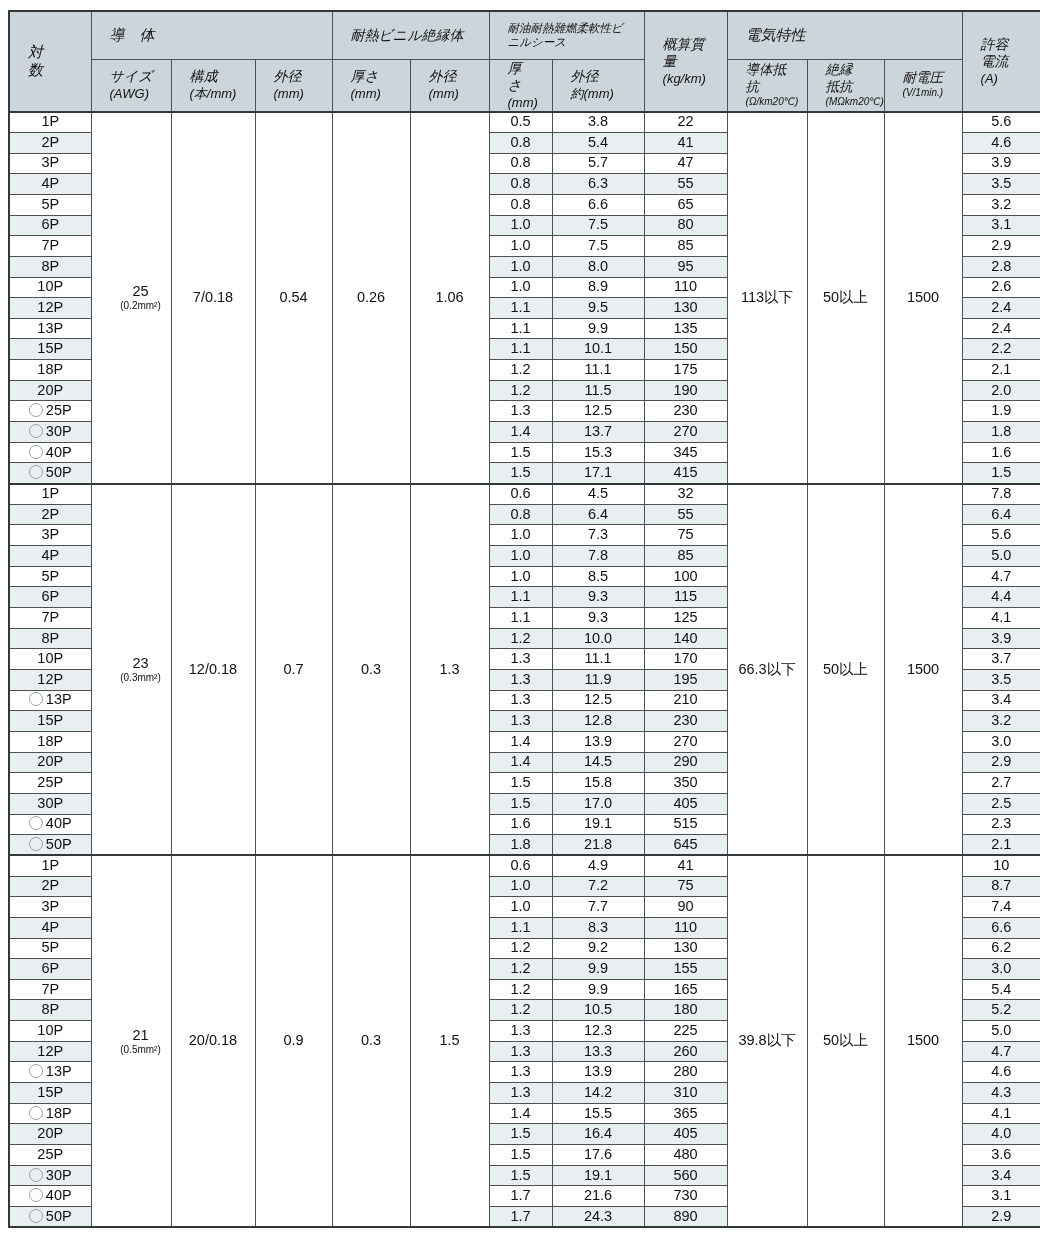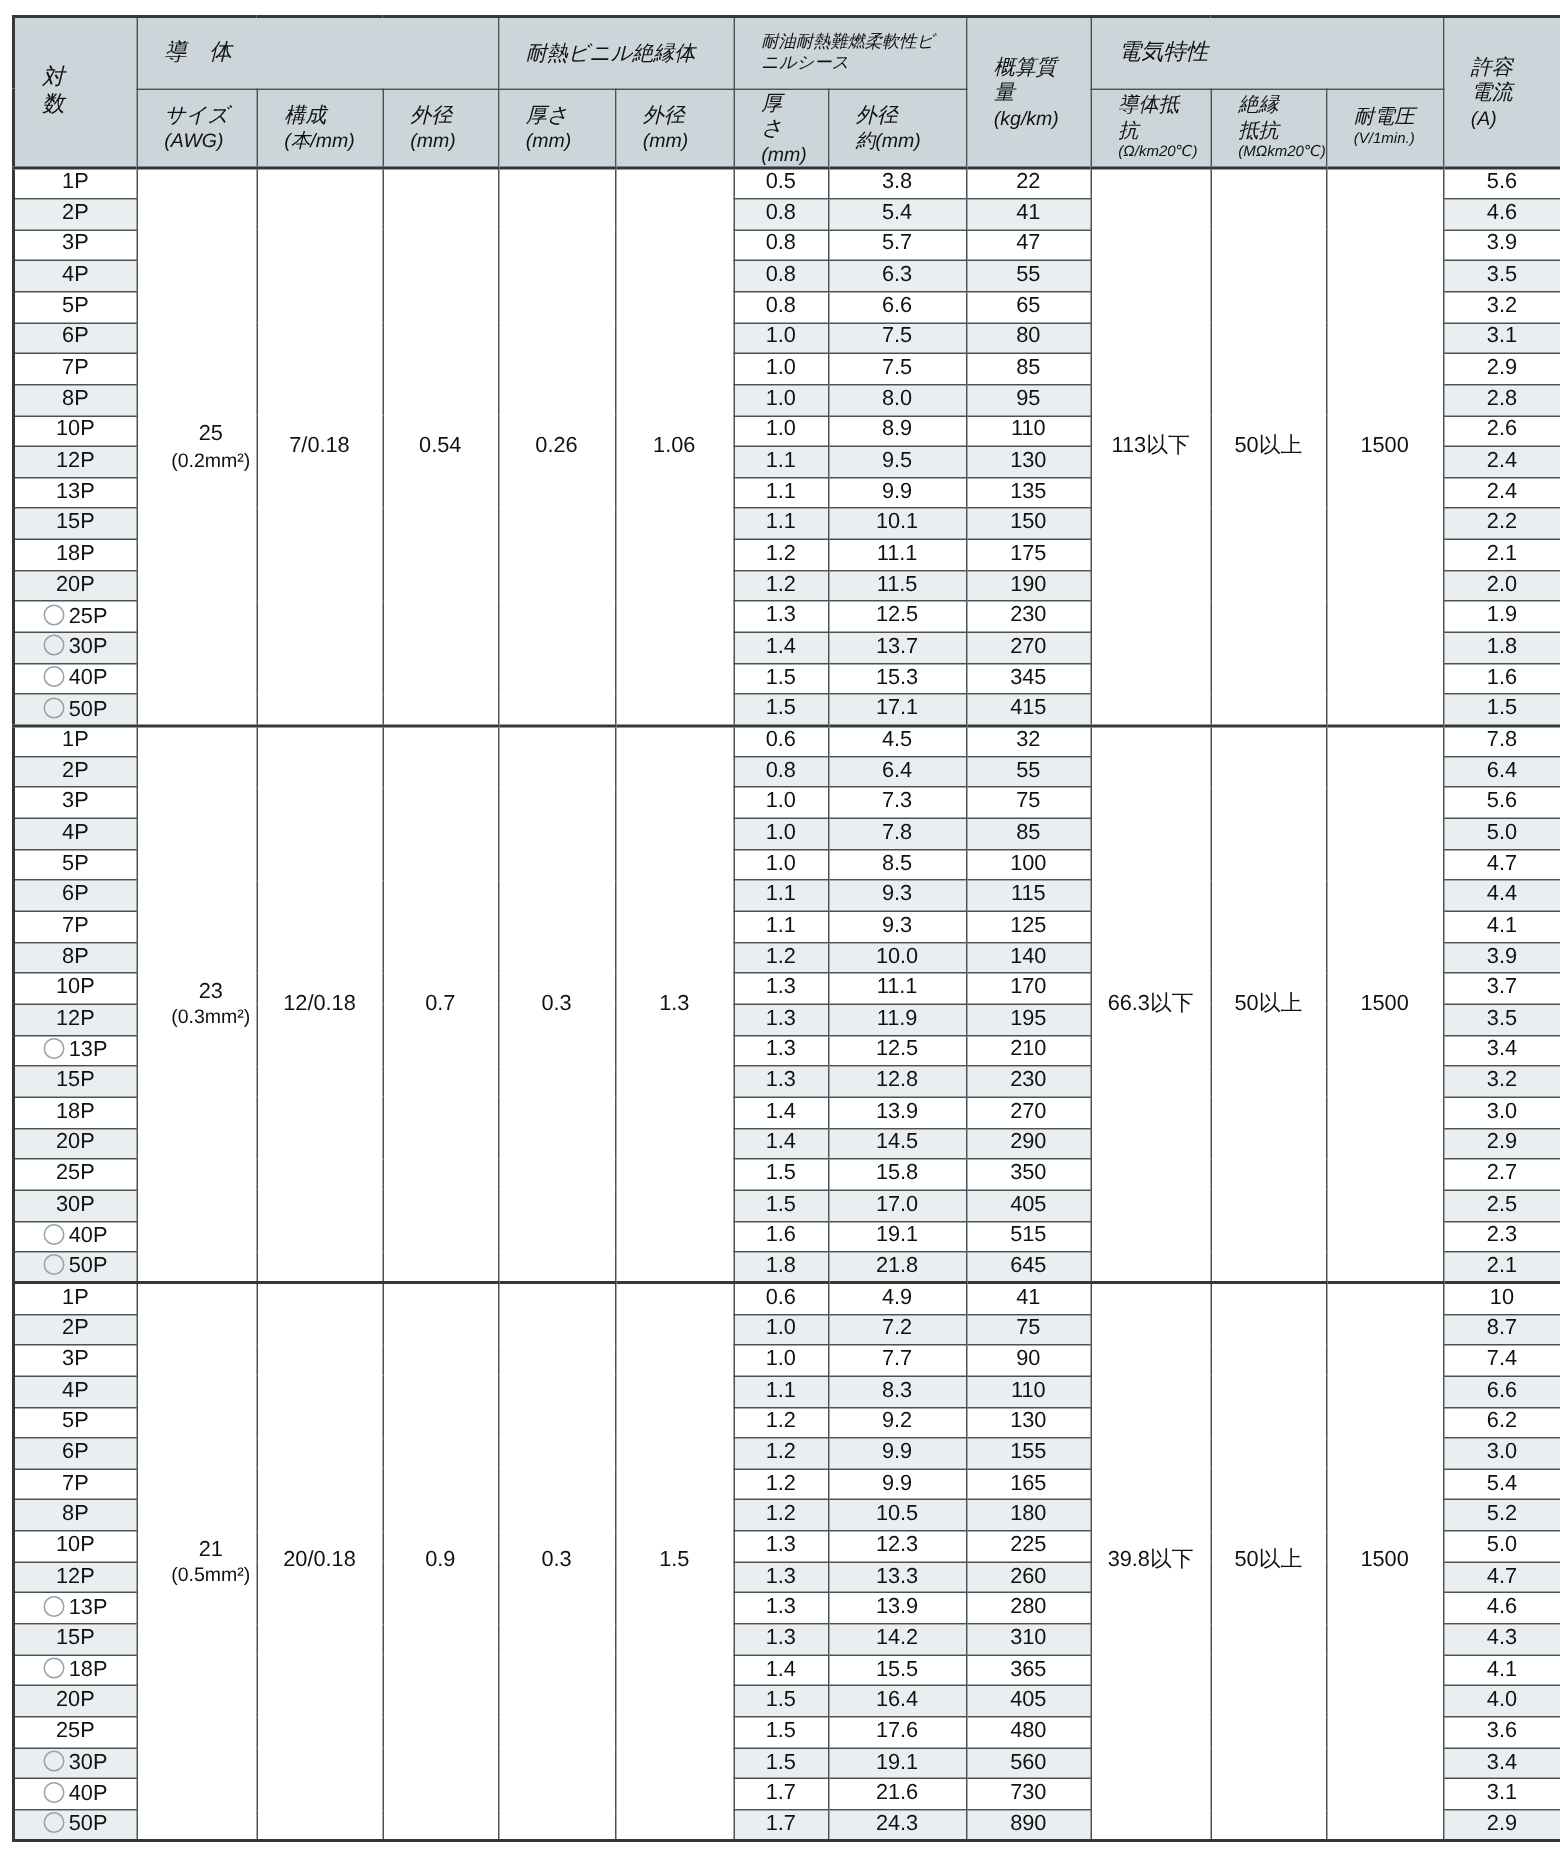--- a/index.html
+++ b/index.html
@@ -68,21 +68,21 @@
     background: transparent;
     line-height: 1.1;
   }
   tbody td.rowcell {
     border-top: 1px solid var(--line, #4d5154);
     border-bottom: 1px solid var(--line, #4d5154);
   }
   tbody tr.group-start td { border-top: 2px solid var(--line-heavy, #33383b); }
   td.merged { background: transparent; }
   td.size-cell { line-height: 1.2; padding-left: 19px; }
-  .size-note { display: block; font-size: 13px; }
+  .size-note { display: block; font-size: 10px; }
   .size-main { display: block; font-size: 14.5px; }
   .ring {
     display: inline-block;
     width: 12px;
     height: 12px;
     border: 1.5px solid #9aa0a4;
     border-radius: 50%;
     margin-right: 3px;
     vertical-align: -2px;
     background: transparent;

